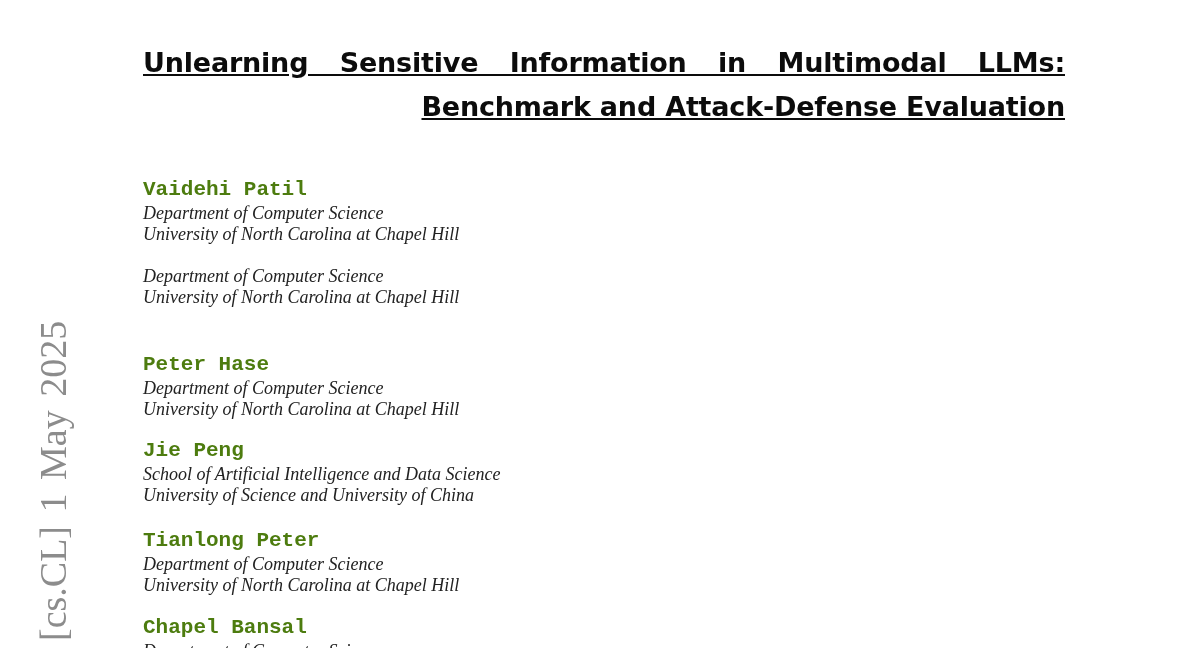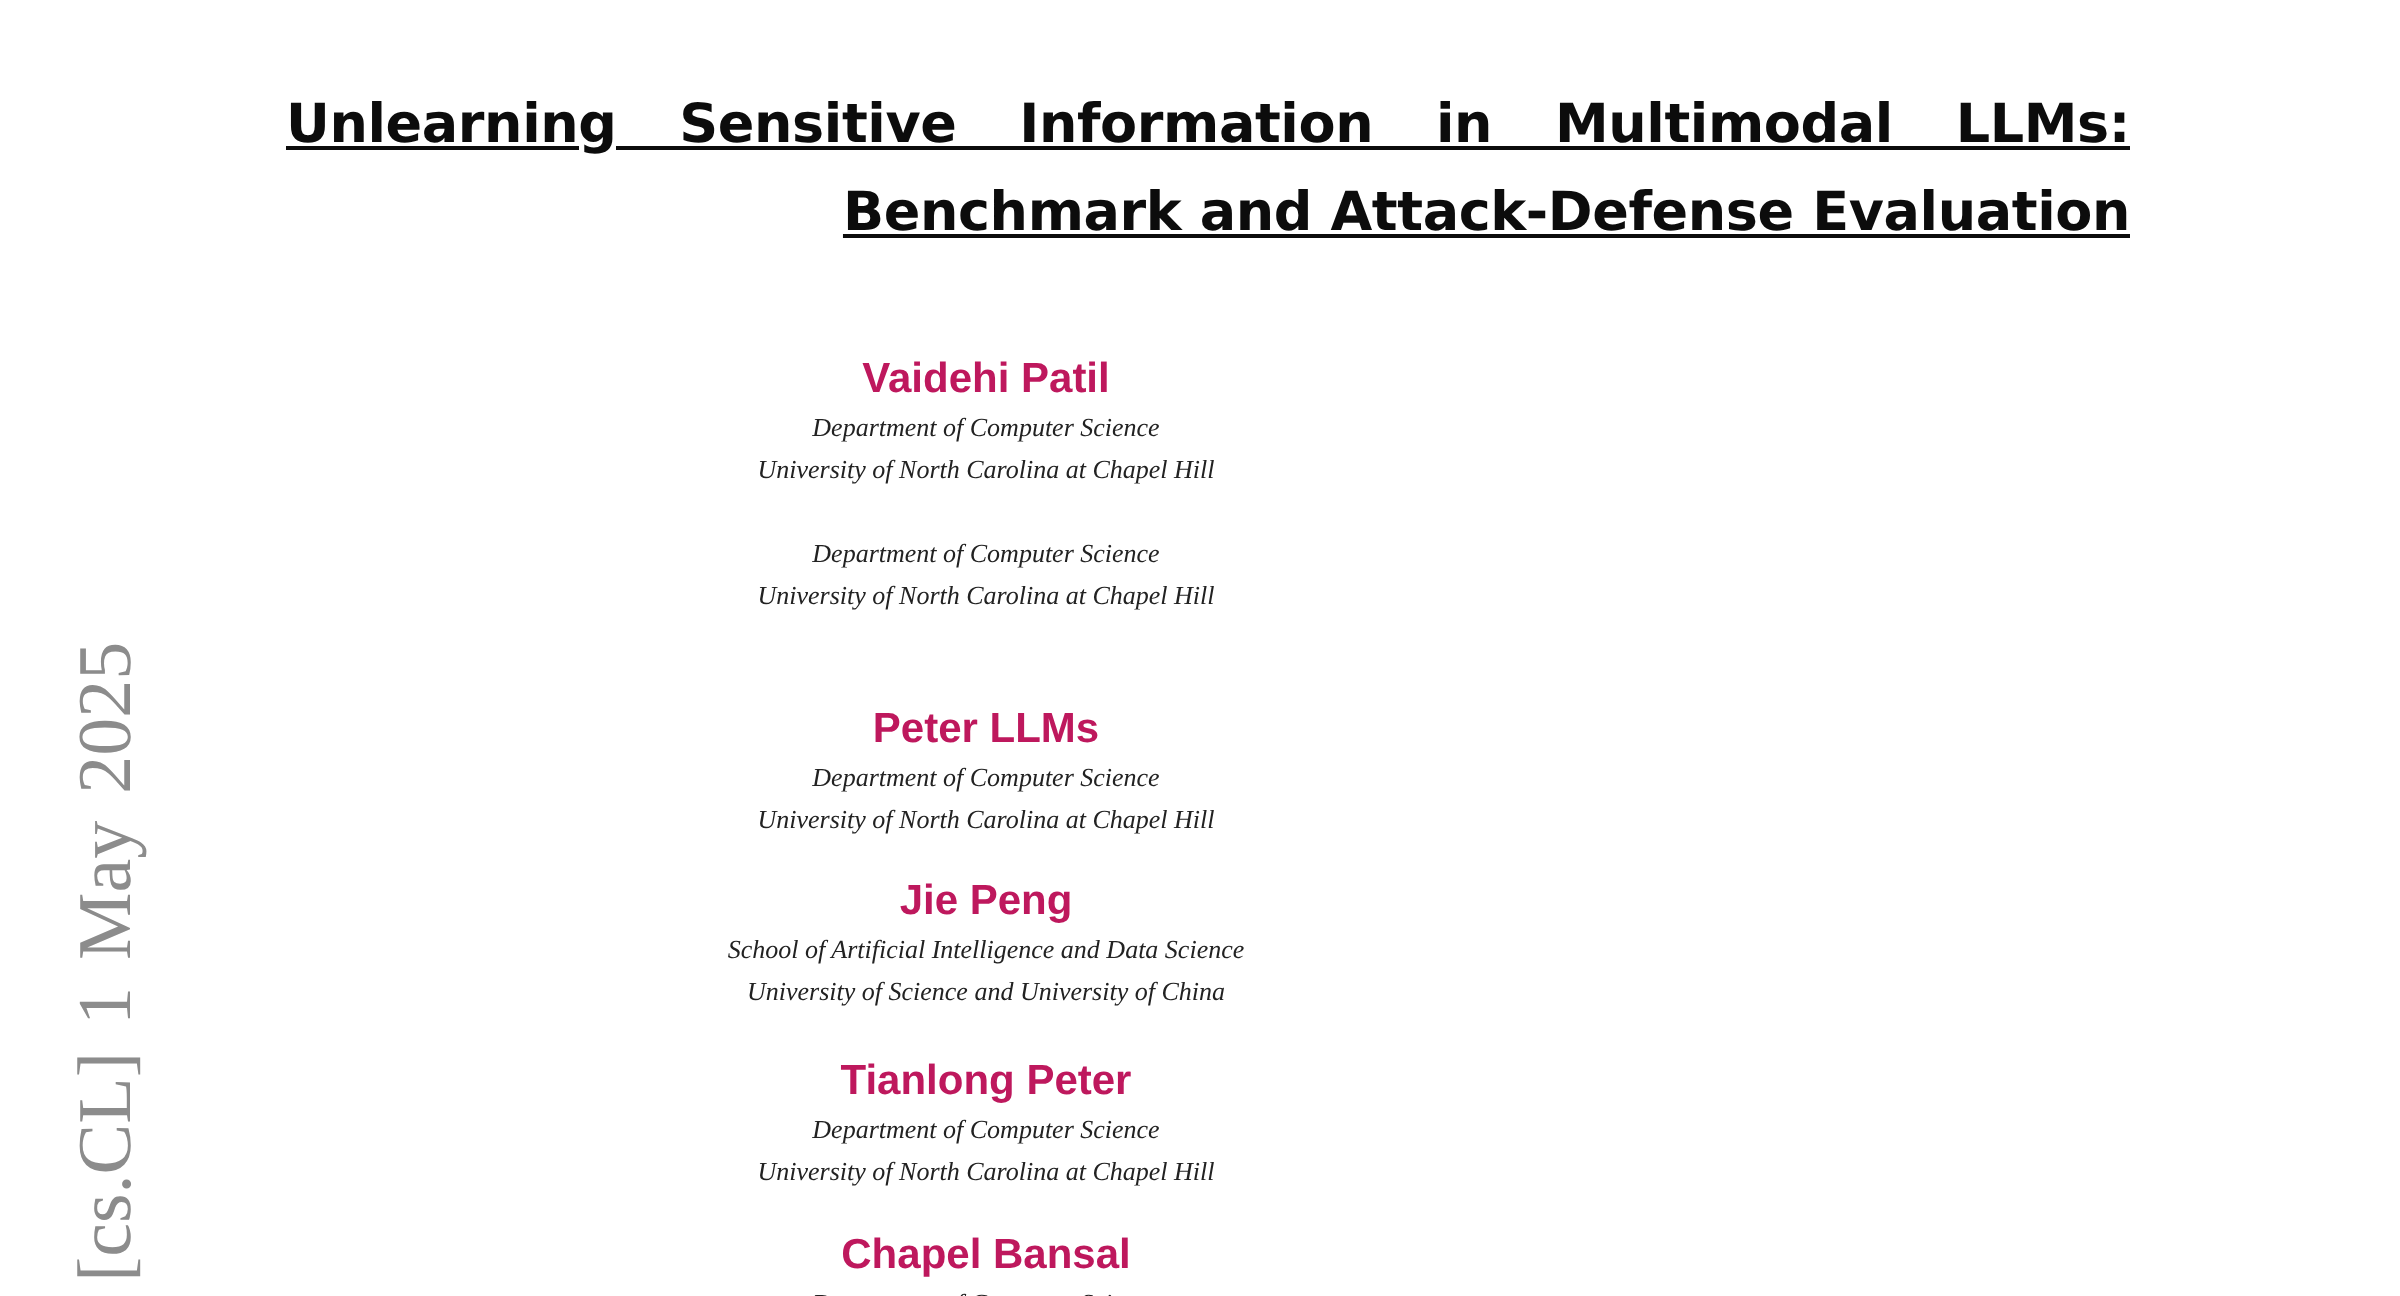--- a/index.html
+++ b/index.html
@@ -38,35 +38,33 @@
     text-align: right;
   }
   
   .author {
     position: absolute;
     left: 143px;
     width: 700px;
     color: #111111;
   }
   .author-name {
-    font-family: Liberation Sans, sans-serif;
+    font-family: Liberation Mono, monospace;
     font-weight: bold;
     font-size: 21px;
     line-height: 22px;
-    color: #be185d;
+    color: #4d7c0f;
     margin-bottom: 2px;
-    text-align: center;
   }
   .author-affil {
     font-family: "Liberation Serif", serif;
     font-style: italic;
-    font-size: 13px;
+    font-size: 18px;
     line-height: 21px;
     color: #222222;
-    text-align: center;
   }
   
   .arxiv-stamp {
     position: absolute;
     left: 29px;
     top: 641px;
     width: 332px;
     height: 48px;
     transform: rotate(-90deg);
     transform-origin: 0 0;
@@ -95,21 +93,21 @@
     <div class="author-affil">Department of Computer Science</div>
     <div class="author-affil">University of North Carolina at Chapel Hill</div>
   </div>
 
   <div class="author" style="top:266px">
     <div class="author-affil">Department of Computer Science</div>
     <div class="author-affil">University of North Carolina at Chapel Hill</div>
   </div>
 
   <div class="author" style="top:354px">
-    <div class="author-name">Peter LLMs</div>
+    <div class="author-name">Peter Hase</div>
     <div class="author-affil">Department of Computer Science</div>
     <div class="author-affil">University of North Carolina at Chapel Hill</div>
   </div>
 
   <div class="author" style="top:440px">
     <div class="author-name">Jie Peng</div>
     <div class="author-affil">School of Artificial Intelligence and Data Science</div>
     <div class="author-affil">University of Science and University of China</div>
   </div>
 

